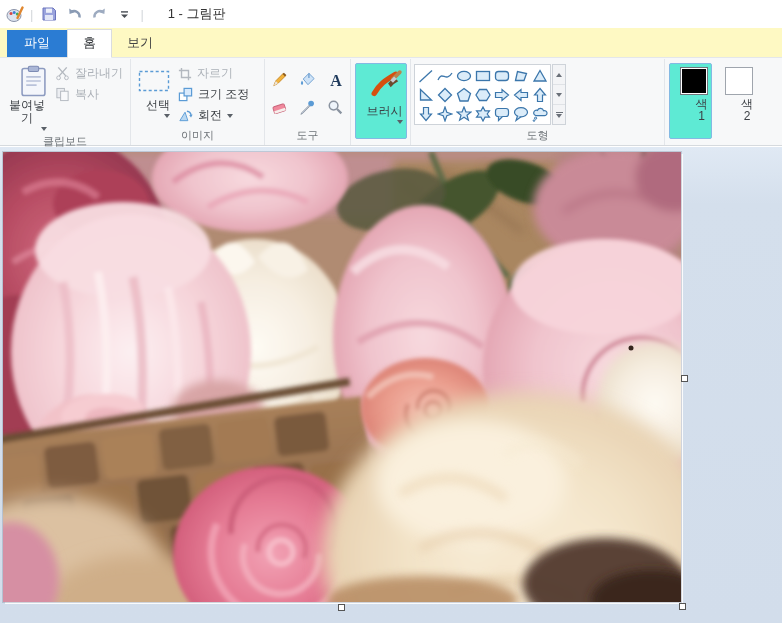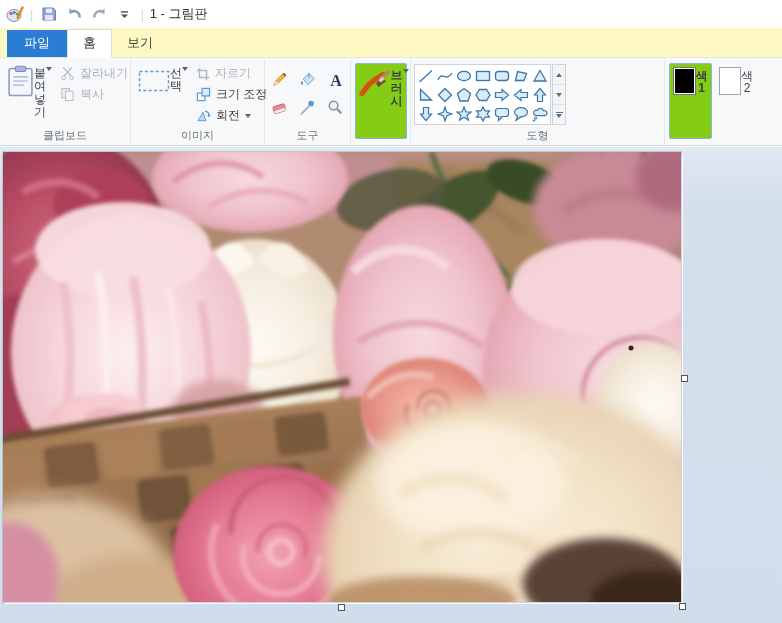--- a/index.html
+++ b/index.html
@@ -3,36 +3,36 @@
 <meta charset="utf-8">
 <style>
   * { margin:0; padding:0; box-sizing:border-box; }
   html,body { width:782px; height:623px; overflow:hidden; }
   body { font-family:"Liberation Sans","DejaVu Sans",sans-serif; font-size:12px; color:#3b3f44; background:#fff; position:relative; }
 
   
   .titlebar { height:28px; display:flex; align-items:center; padding-left:6px; gap:5px; background:#fff; }
   .titlebar .sep { color:#d5d8dc; font-size:13px; padding:0 1px; }
   .qat-btn { display:flex; align-items:center; justify-content:center; width:20px; height:20px; }
-  .title-text { font-size:13px; color:#333; margin-left:0; }
+  .title-text { font-size:13px; color:#333; margin-left:18px; }
 
   
   .tabrow { height:29px; display:flex; align-items:flex-end; background:#fef9c3; padding-left:7px; }
   .tab { padding:4px 15px 5px; font-size:13px; color:#444; cursor:default; }
   .tab-file { background:#2b7cd3; color:#fff; padding:4px 17px 5px; margin-bottom:0; }
   .tab.active { background:#fff; border:1px solid #dadce0; border-bottom:1px solid #fff; margin-bottom:-1px; color:#2b2f33; }
 
   
   .ribbon { height:89px; background:#f7f8f9; border-top:1px solid #e4e7ea; border-bottom:1px solid #d6dade; display:flex; align-items:stretch; padding-top:1px; }
   .rgroup { display:flex; flex-direction:column; border-right:1px solid #e3e6ea; padding:2px 3px 0; }
   .rgroup-content { flex:1; display:flex; align-items:flex-start; }
   .rgroup-label { height:19px; font-size:11px; color:#6e7378; text-align:left; display:flex; align-items:center; justify-content:center; }
-  .bigbtn { display:flex; flex-direction:row; align-items:flex-start; padding:3px 3px 2px; border:1px solid transparent; border-radius:2px; }
+  .bigbtn { display:flex; flex-direction:column; align-items:flex-end; padding:3px 3px 2px; border:1px solid transparent; border-radius:2px; }
   .bigbtn .lbl { margin-top:2px; line-height:13px; text-align:center; }
-  .bigbtn.selected { background:#84cc16; border-color:#84b9e3;font-weight:bold; }
+  .bigbtn.selected { background:#5eead4; border-color:#84b9e3; }
   .smallbtn { display:flex; align-items:center; gap:5px; height:21px; padding:1px 4px; border-radius:2px; white-space:nowrap; }
   .disabled { color:#abb0b7; }
   .dd { width:0; height:0; border-left:3.5px solid transparent; border-right:3.5px solid transparent; border-top:4px solid #5a6068; margin-top:2px; }
   .dd.gray { border-top-color:#abb0b7; margin-top:0; }
   .col { display:flex; flex-direction:column; justify-content:flex-start; padding-top:2px; }
 
   .tools-grid { display:grid; grid-template-columns:repeat(3,25px); grid-auto-rows:25px; gap:3px; margin:6px 4px 0; }
   .tool-cell { display:flex; align-items:center; justify-content:center; border-radius:2px; }
 
   .shape-gallery { background:#fff; border:1px solid #ced3d9; display:grid; grid-template-columns:repeat(7,19px); grid-auto-rows:19px; padding:1px; margin-top:3px; }

